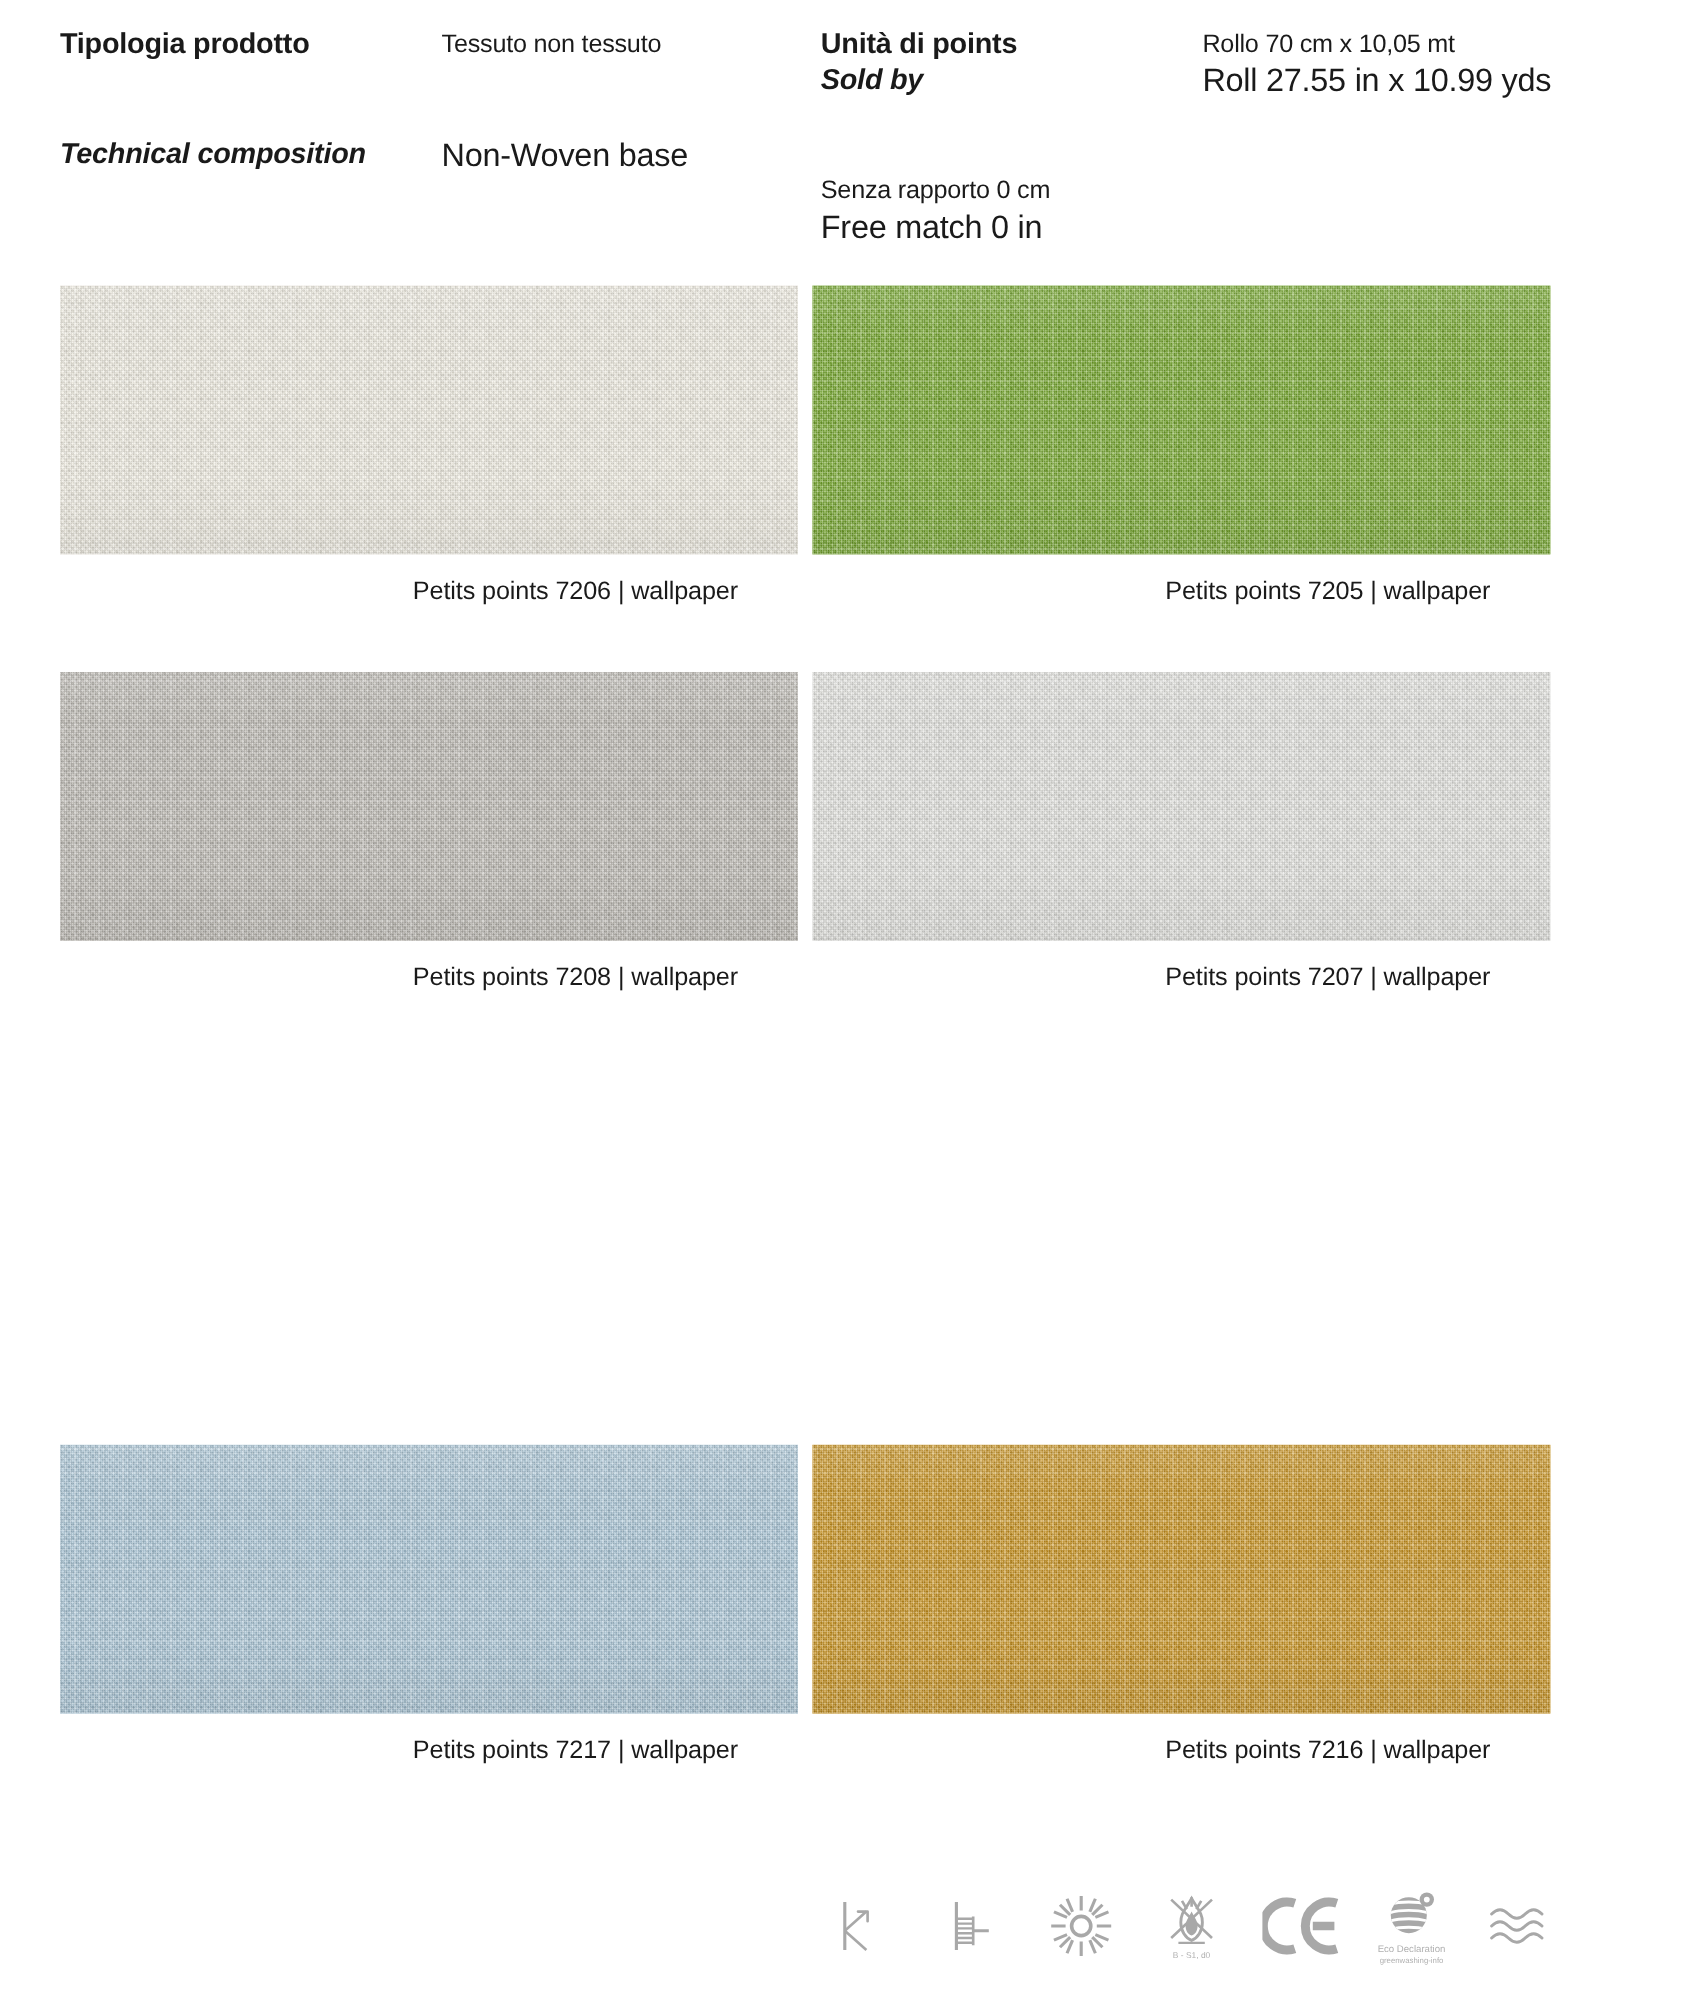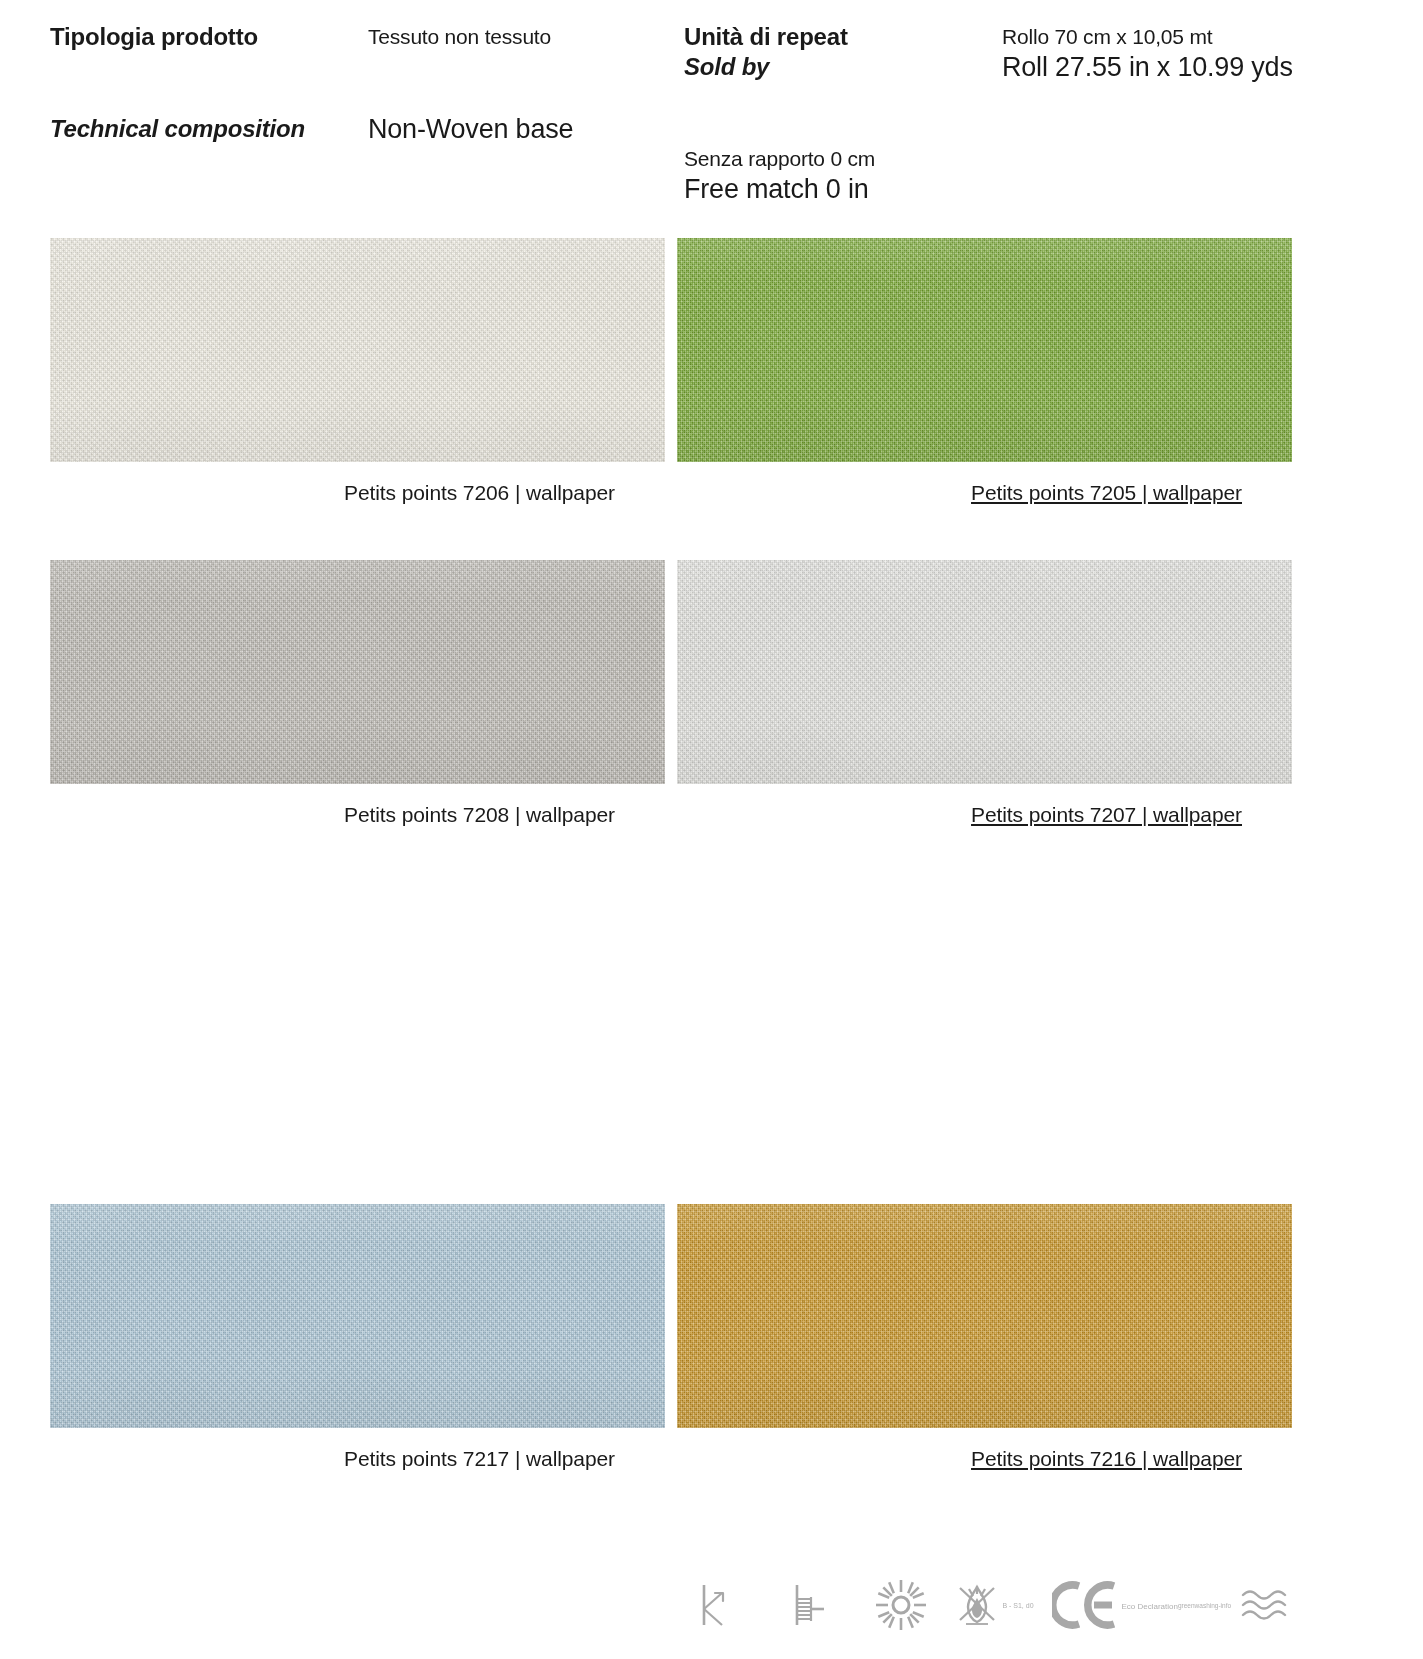--- a/index.html
+++ b/index.html
@@ -76,21 +76,21 @@
   .swatch-row {
     position: relative;
     height: 322px;
   }
   .swatch-cell {
     position: absolute;
     top: 0;
     width: 565px;
   }
   .swatch-cell.col-left  { left: 50px; }
-  .swatch-cell.col-right { left: 677px; text-decoration: underline; }
+  .swatch-cell.col-right { left: 677px; }
 
   .swatch-img {
     width: 615px;
     height: 224px;
     position: relative;
     overflow: hidden;
   }
   
   .swatch-img::before {
     content: "";
@@ -160,20 +160,21 @@
     width: 632px;
     height: 92px;
     display: flex;
     align-items: center;
     justify-content: space-between;
   }
   .icon-item {
     width: 82px;
     height: 92px;
     display: flex;
+    flex-direction: column;
     align-items: center;
     justify-content: center;
     color: #a8a8a8;
   }
   .icon-item svg { display: block; }
   .icon-sub {
     font-size: 7px;
     line-height: 8px;
     color: #b0b0b0;
     margin-top: 2px;
@@ -205,21 +206,21 @@
         </div>
         <div class="spec-value">
           <div class="vl-en">Non-Woven base</div>
         </div>
       </div>
     </div>
 
     <div class="spec-block right">
       <div class="spec-row">
         <div class="spec-label">
-          <div class="ln-it">Unità di repeat</div>
+          <div class="ln-it">Unità di points</div>
           <div class="ln-en">Sold by</div>
         </div>
         <div class="spec-value">
           <div class="vl-it">Rollo 70 cm x 10,05 mt</div>
           <div class="vl-en">Roll 27.55 in x 10.99 yds</div>
         </div>
       </div>
       <div class="spec-row">
         <div class="spec-value">
           <div class="vl-it">Senza rapporto 0 cm</div>

